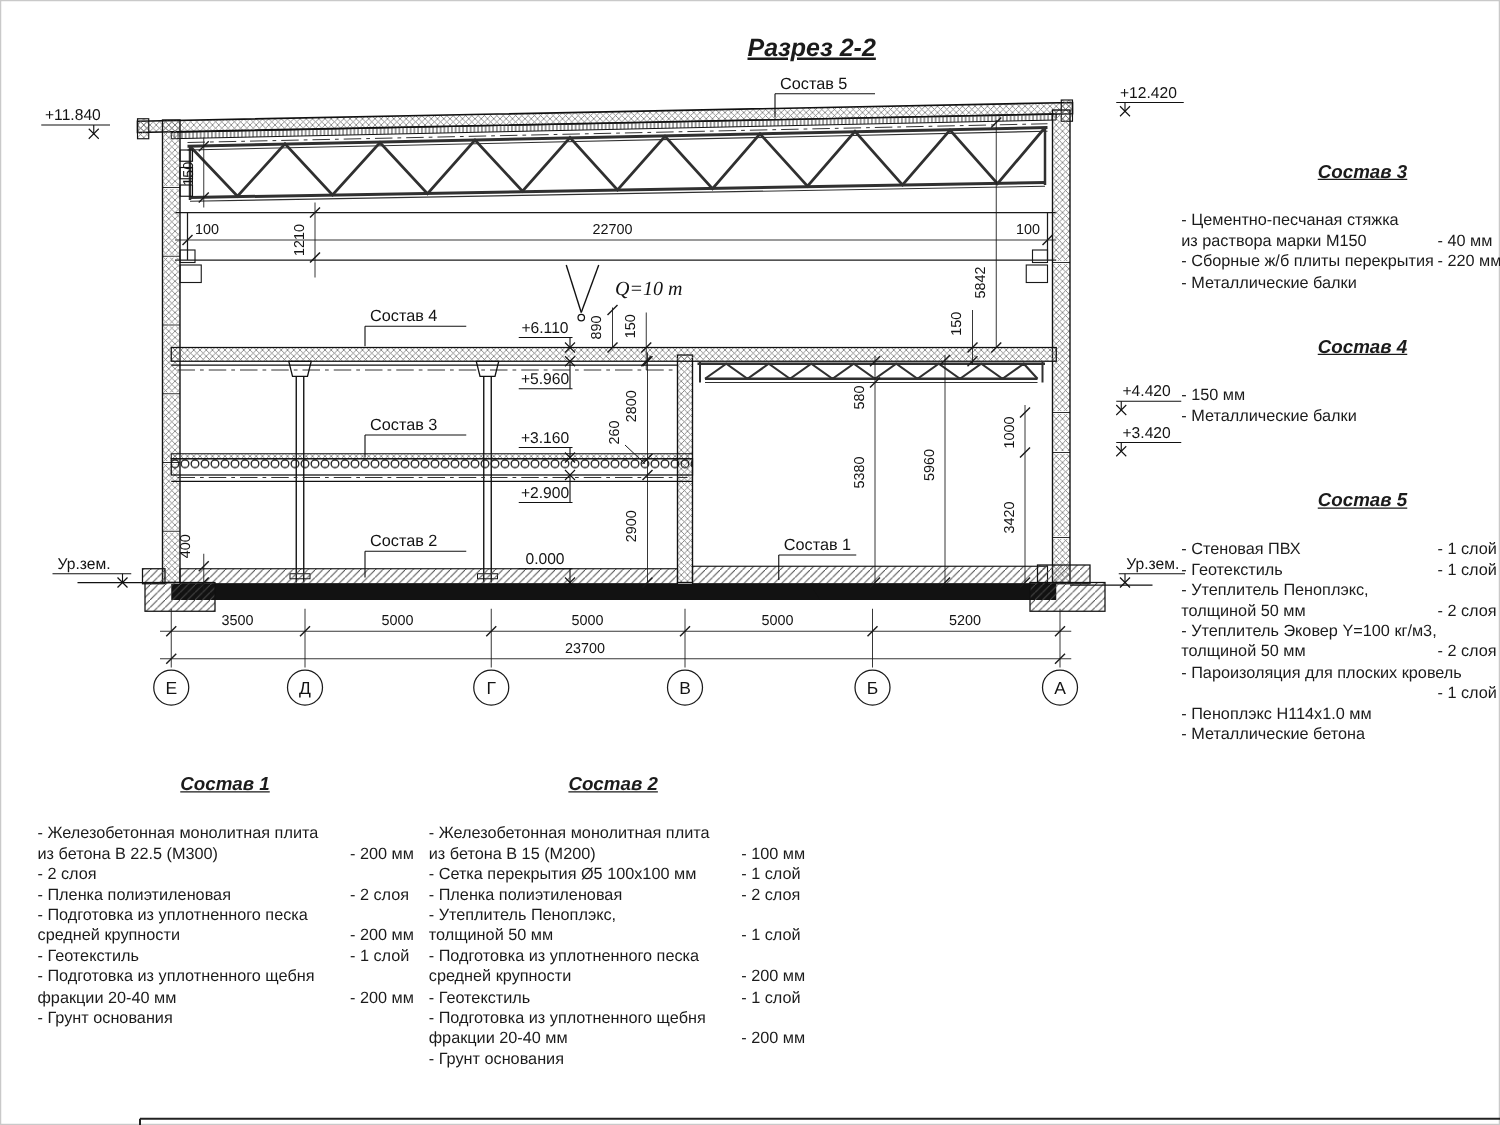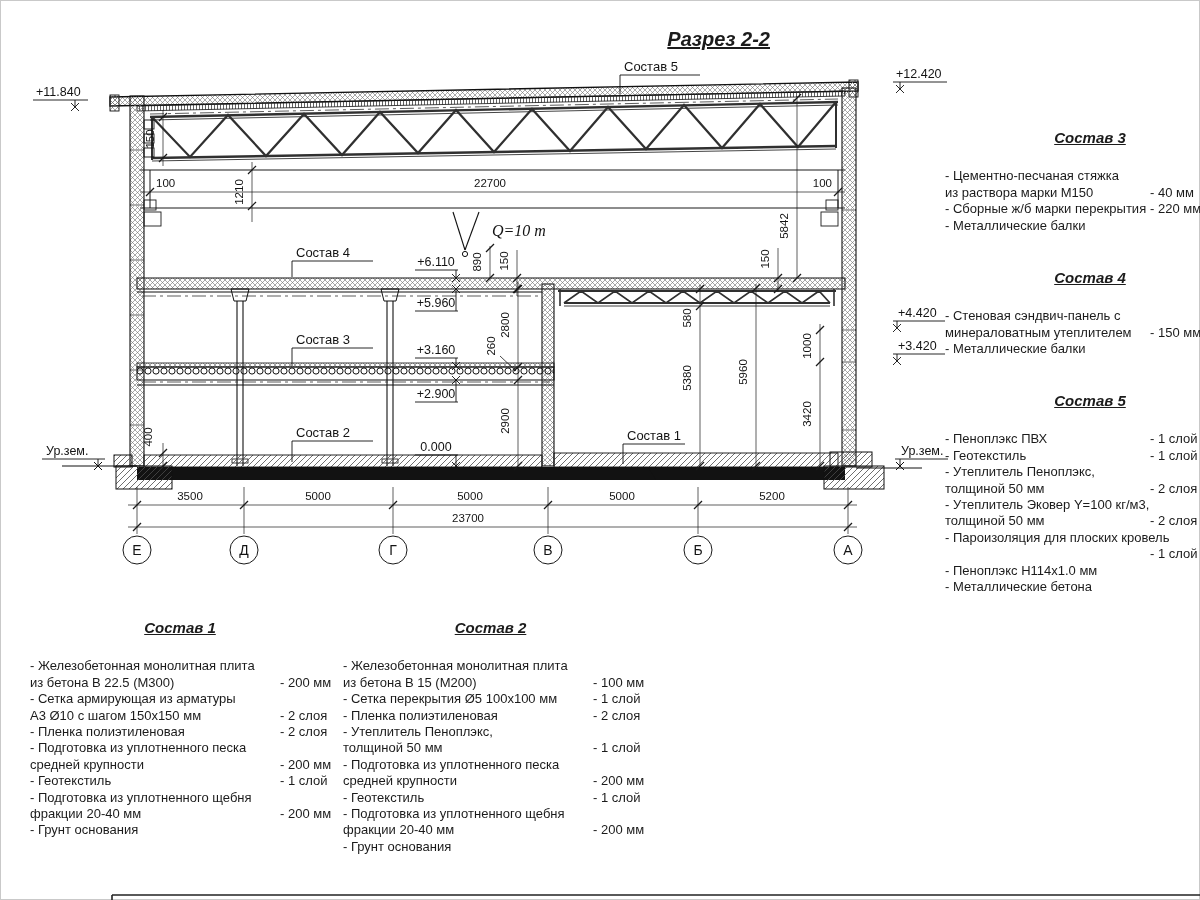--- a/index.html
+++ b/index.html
@@ -1,19 +1,19 @@
 <!DOCTYPE html>
 <html><head>
 <meta charset="utf-8">
 <style>
   html,body{margin:0;padding:0;}
   body{width:1200px;height:900px;position:relative;background:#fff;overflow:hidden;
        font-family:"Liberation Sans",sans-serif;color:#1b1b1b;}
   .frame{position:absolute;inset:0;border:1px solid #c9c9c9;pointer-events:none;}
-  .page-title{position:absolute;left:598px;top:28px;width:172px;text-align:right;
+  .page-title{position:absolute;left:598px;top:28px;width:172px;text-align:left;
       font-size:20px;font-style:italic;font-weight:bold;text-decoration:underline;}
   svg{position:absolute;left:0;top:0;}
   svg text{font-family:"Liberation Sans",sans-serif;fill:#141414;}
   .t{font-size:11.5px;}
   .lev{font-size:12.5px;}
   .lead{font-size:13px;}
   .ax{font-size:14px;}
   .crane{font-family:"Liberation Serif",serif;font-style:italic;font-size:16px;}
   .spec{position:absolute;font-size:13px;line-height:16.4px;}
   .spec .ttl{font-size:15px;font-style:italic;font-weight:bold;text-align:center;margin-bottom:22px;}
@@ -363,22 +363,20 @@
 </svg>
 
 <div class="spec bottom" id="spec1" style="left:30px;top:620px;">
   <div class="ttl"><span>Состав 1</span></div>
   <div class="row">
       <div class="nm">- Железобетонная  монолитная плита
 из бетона В 22.5 (М300)</div>
       <div class="vl">- 200 мм</div>
     </div>
   <div class="row">
-      <div class="nm">- Сетка армирующая из арматуры
-А3 Ø10 с шагом 150х150 мм</div>
       <div class="vl">- 2 слоя</div>
     </div>
   <div class="row">
       <div class="nm">- Пленка полиэтиленовая</div>
       <div class="vl">-  2 слоя</div>
     </div>
   <div class="row">
       <div class="nm">- Подготовка из уплотненного песка
 средней крупности</div>
       <div class="vl">- 200 мм</div>
@@ -439,46 +437,44 @@
 </div>
 
 <div class="spec right" id="spec3" style="left:945px;top:130px;">
   <div class="ttl"><span>Состав 3</span></div>
   <div class="row">
       <div class="nm">- Цементно-песчаная стяжка
 из раствора марки М150</div>
       <div class="vl">- 40 мм</div>
     </div>
   <div class="row">
-      <div class="nm">- Сборные ж/б марки перекрытия</div>
+      <div class="nm">- Сборные ж/б плиты перекрытия</div>
       <div class="vl">- 220 мм</div>
     </div>
   <div class="row">
       <div class="nm">- Металлические балки</div>
       <div class="vl"></div>
     </div>
 </div>
 
 <div class="spec right" id="spec4" style="left:945px;top:270px;">
   <div class="ttl"><span>Состав 4</span></div>
   <div class="row">
-      <div class="nm">- Стеновая сэндвич-панель с
-минераловатным утеплителем</div>
       <div class="vl">- 150 мм</div>
     </div>
   <div class="row">
       <div class="nm">- Металлические балки</div>
       <div class="vl"></div>
     </div>
 </div>
 
 <div class="spec right" id="spec5" style="left:945px;top:393px;">
   <div class="ttl"><span>Состав 5</span></div>
   <div class="row">
-      <div class="nm">- Пеноплэкс ПВХ</div>
+      <div class="nm">- Стеновая ПВХ</div>
       <div class="vl">- 1 слой</div>
     </div>
   <div class="row">
       <div class="nm">- Геотекстиль</div>
       <div class="vl">- 1 слой</div>
     </div>
   <div class="row">
       <div class="nm">- Утеплитель Пеноплэкс,
 толщиной 50 мм</div>
       <div class="vl">- 2 слоя</div>

